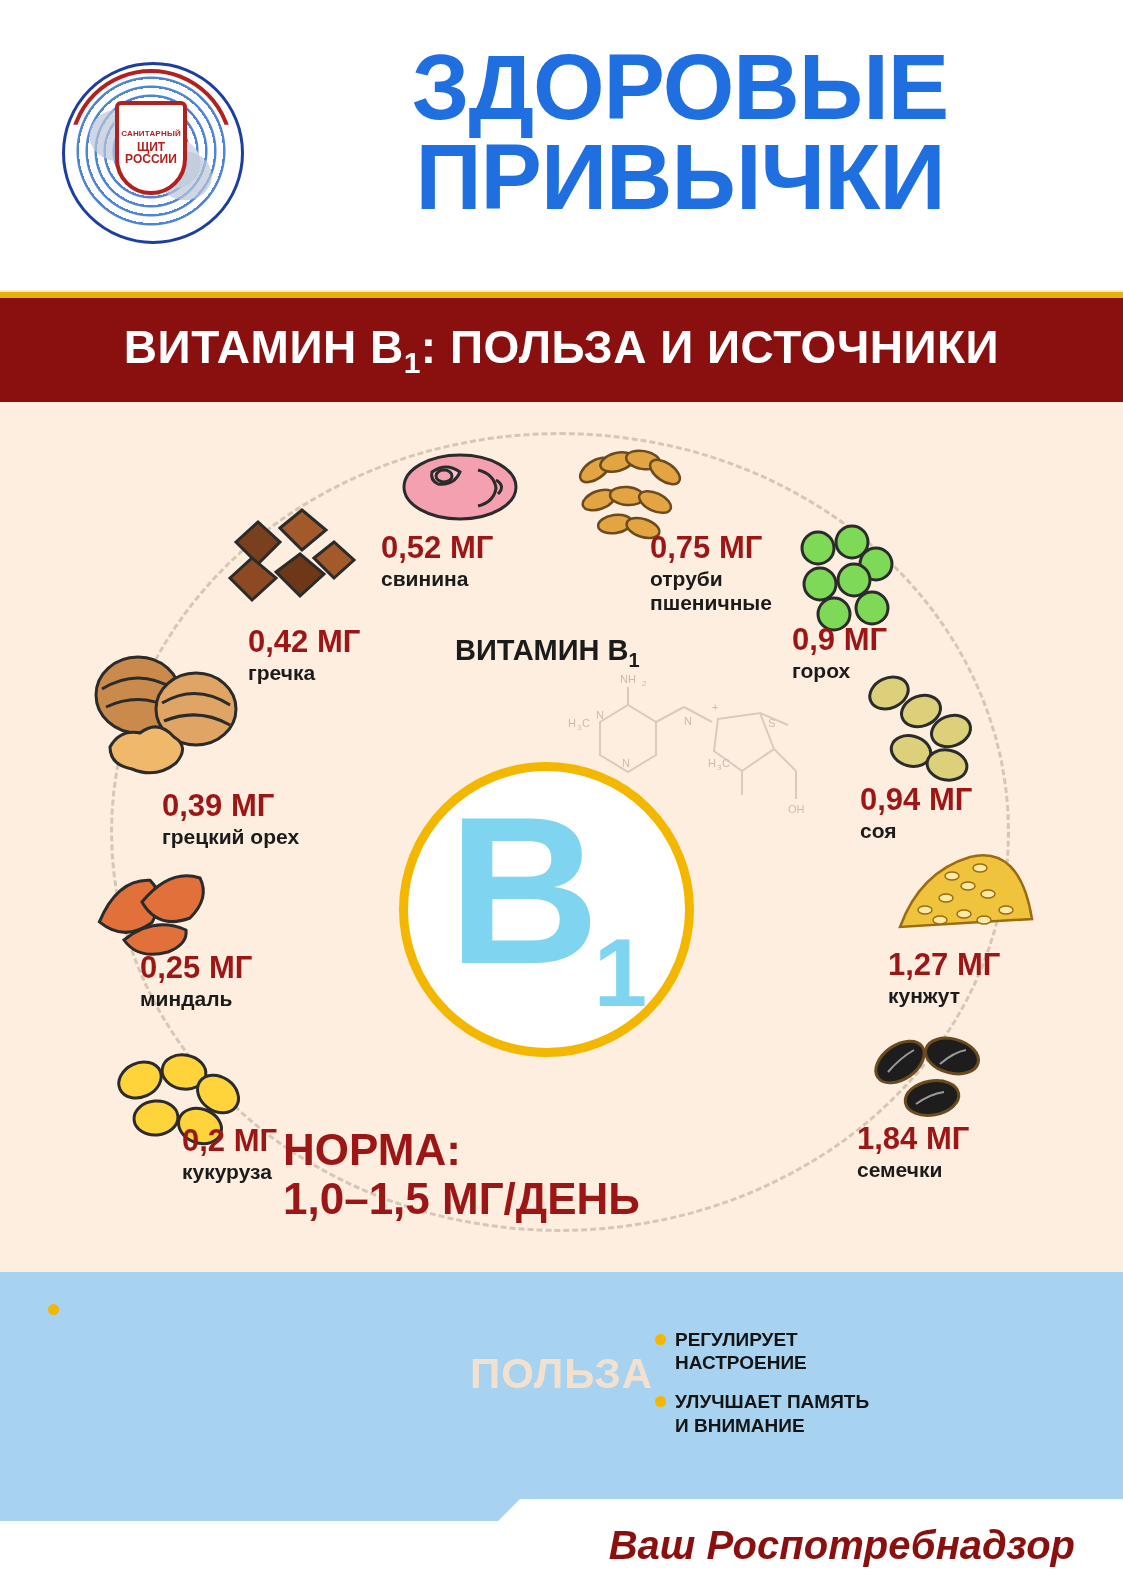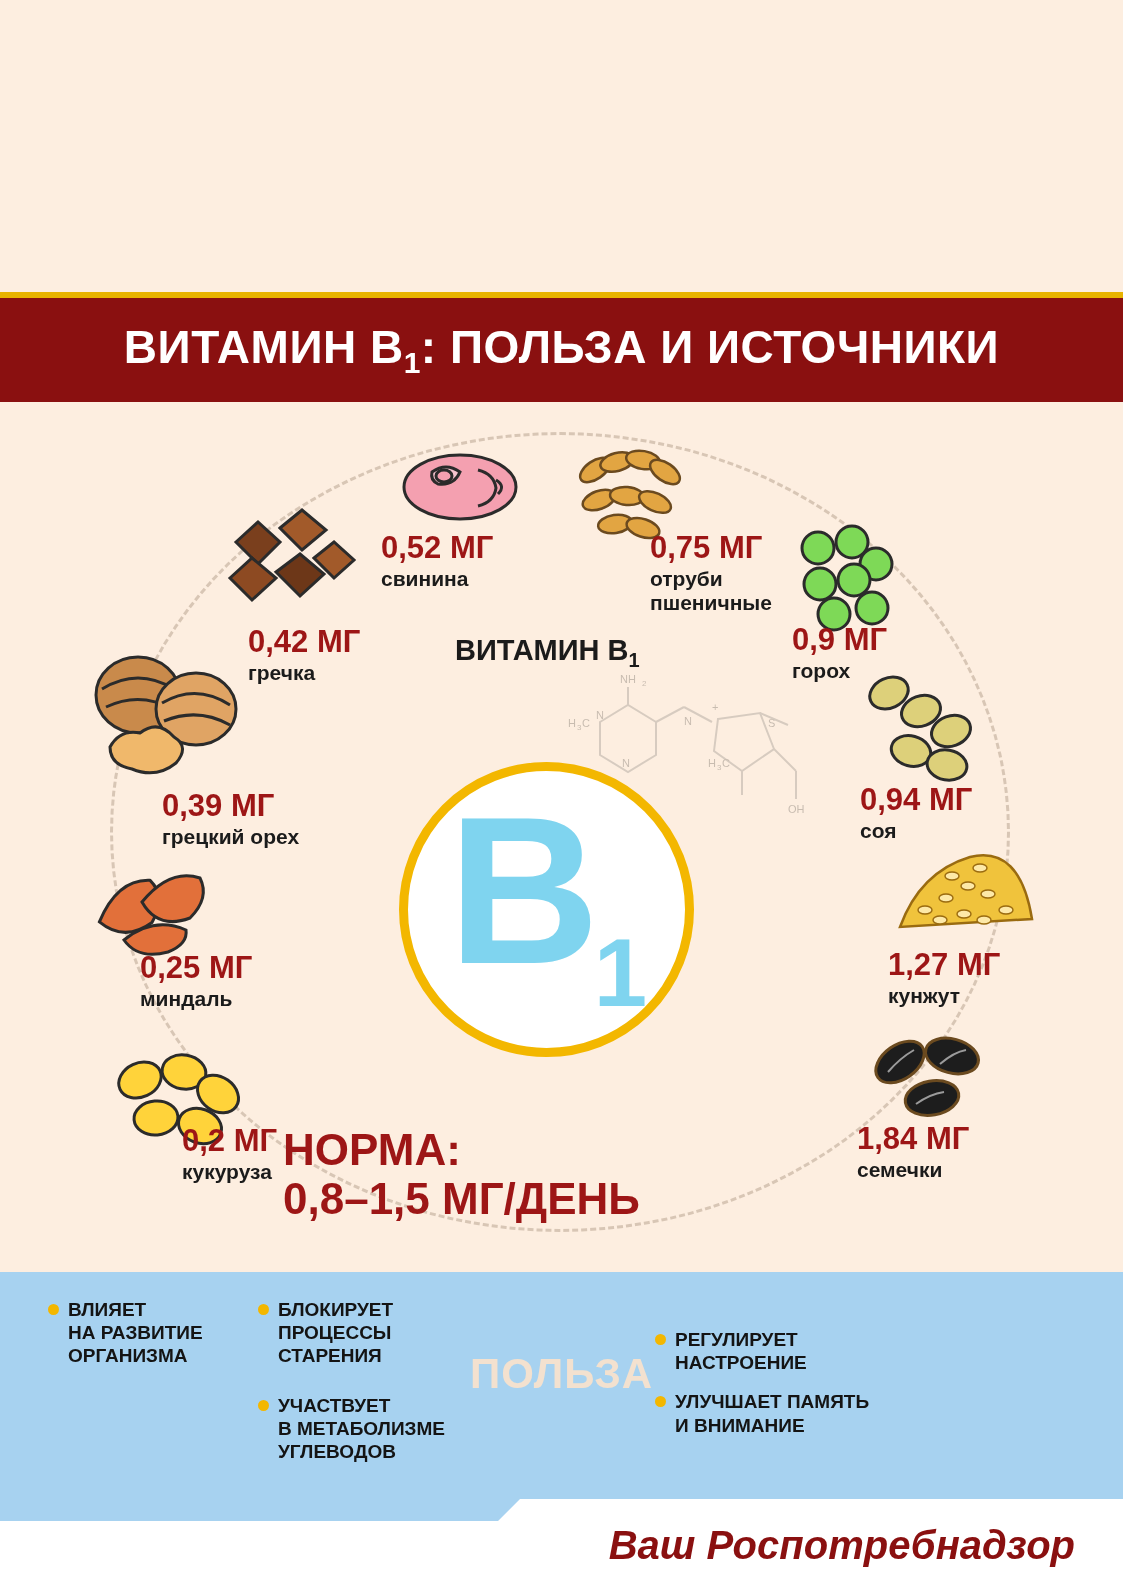--- a/index.html
+++ b/index.html
@@ -155,20 +155,36 @@
   .footer .fx{
     position:absolute;right:48px;top:24px;
     color:#8a1010;font-weight:bold;font-style:italic;font-size:40px;
   }
 </style>
 </head>
 <body>
 
 <div class="page">
 
+  <div class="header">
+    <div class="logo">
+      <div class="globe"></div>
+      <div class="globe2"></div>
+      <div class="ring"></div>
+      <div class="shield">
+        <span class="l1">САНИТАРНЫЙ</span>
+        <span class="l2">ЩИТ</span>
+        <span class="l3">РОССИИ</span>
+      </div>
+    </div>
+    <div class="title">
+      <span class="l1">ЗДОРОВЫЕ</span>
+      <span class="l2">ПРИВЫЧКИ</span>
+    </div>
+  </div>
 
   <div class="redbar">
     <h2><span>ВИТАМИН B</span><sub>1</sub><span>: ПОЛЬЗА И ИСТОЧНИКИ</span></h2>
   </div>
 
   <div class="main">
     <div class="dashring"></div>
 
     <div class="molecule-label"><span>ВИТАМИН B</span><sub>1</sub></div>
 
@@ -201,21 +217,21 @@
         <text x="152" y="44">+</text>
       </g>
     </svg>
 
     <div class="centercircle">
       <div class="bigb"><span>B</span><sub>1</sub></div>
     </div>
 
     <div class="norma">
       <div>НОРМА:</div>
-      <div>0,8–1,5 МГ/ДЕНЬ</div>
+      <div>1,0–1,5 МГ/ДЕНЬ</div>
     </div>
 
     <svg class="icon" style="left:400px;top:40px;width:120px;height:90px;" viewBox="0 0 120 90">
       <ellipse cx="60" cy="45" rx="56" ry="32" fill="#f4a0b0" stroke="#2b2b2b" stroke-width="3"></ellipse>
       <path d="M32 30 q14 -10 28 0 q-6 14 -22 12 q-8 -4 -6 -12z" fill="#f7c4cf" stroke="#2b2b2b" stroke-width="3"></path>
       <ellipse cx="44" cy="34" rx="8" ry="6" fill="#f4a0b0" stroke="#2b2b2b" stroke-width="3"></ellipse>
       <path d="M78 28 q16 4 18 18 q-2 14 -18 18" fill="none" stroke="#2b2b2b" stroke-width="3"></path>
       <path d="M96 38 q10 6 2 14" fill="none" stroke="#2b2b2b" stroke-width="3"></path>
     </svg>
 
@@ -375,46 +391,23 @@
       <div class="nm">гречка</div>
     </div>
   </div>
 
   <div class="benefits">
     <div class="polzatag">ПОЛЬЗА</div>
 
     <div class="bcol" style="left:48px;top:26px;width:200px;">
       <div class="bitem">
         <div class="dot"></div>
-        <div class="txt">
-          <div>ВЛИЯЕТ</div>
-          <div>НА РАЗВИТИЕ</div>
-          <div>ОРГАНИЗМА</div>
-        </div>
       </div>
     </div>
 
-    <div class="bcol" style="left:258px;top:26px;width:220px;">
-      <div class="bitem">
-        <div class="dot"></div>
-        <div class="txt">
-          <div>БЛОКИРУЕТ</div>
-          <div>ПРОЦЕССЫ</div>
-          <div>СТАРЕНИЯ</div>
-        </div>
-      </div>
-      <div class="bitem" style="margin-top:26px;">
-        <div class="dot"></div>
-        <div class="txt">
-          <div>УЧАСТВУЕТ</div>
-          <div>В МЕТАБОЛИЗМЕ</div>
-          <div>УГЛЕВОДОВ</div>
-        </div>
-      </div>
-    </div>
 
     <div class="bcol" style="left:655px;top:26px;width:215px;">
       <div class="bitem" style="margin-top:30px;">
         <div class="dot"></div>
         <div class="txt">
           <div>РЕГУЛИРУЕТ</div>
           <div>НАСТРОЕНИЕ</div>
         </div>
       </div>
       <div class="bitem">

